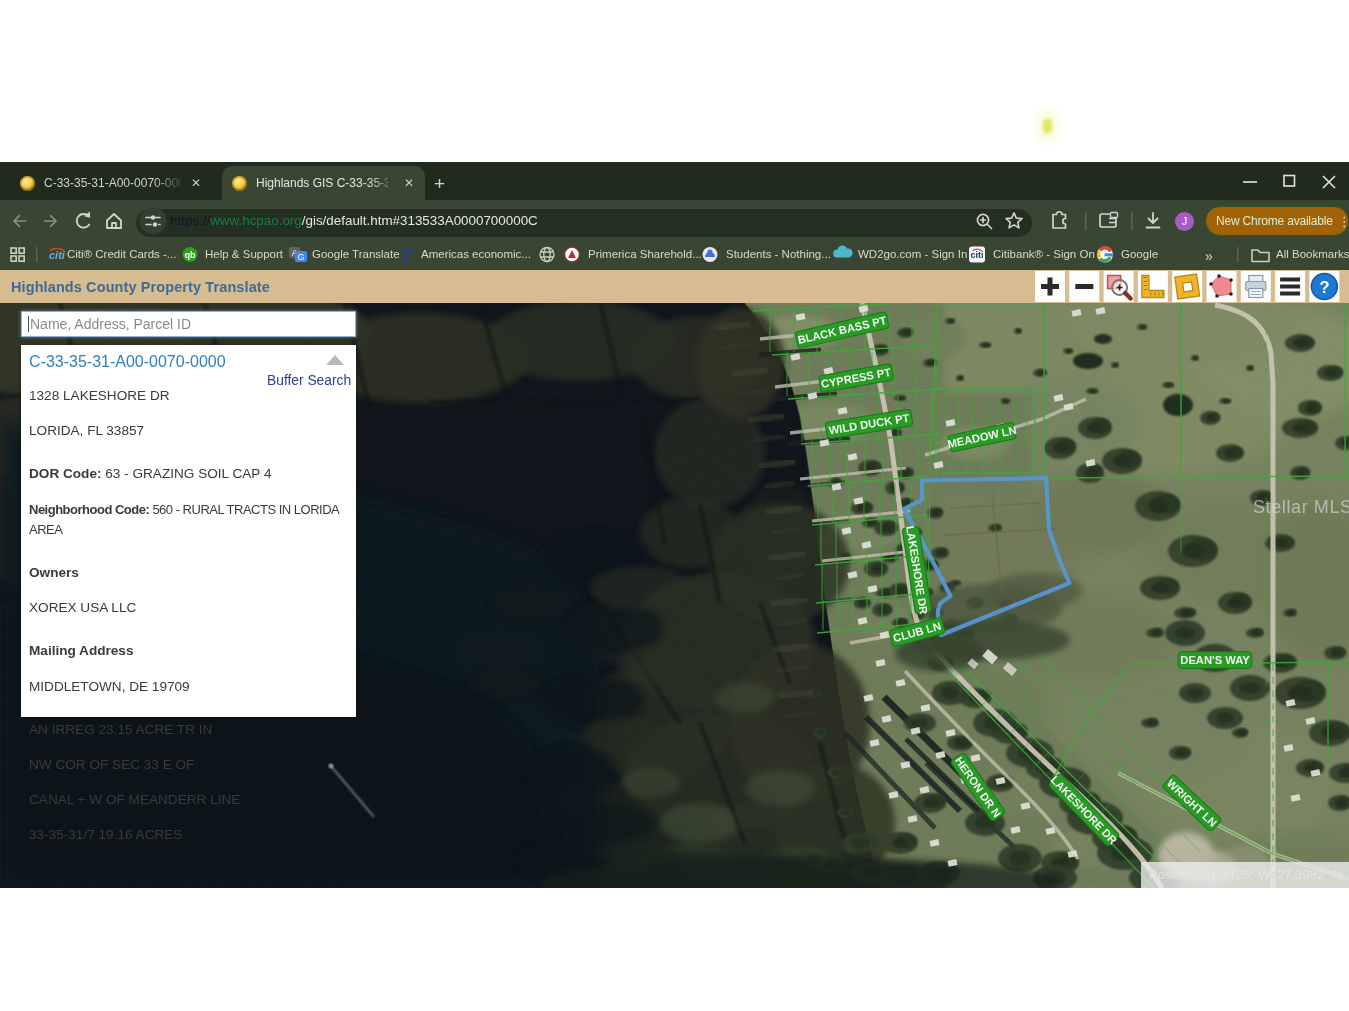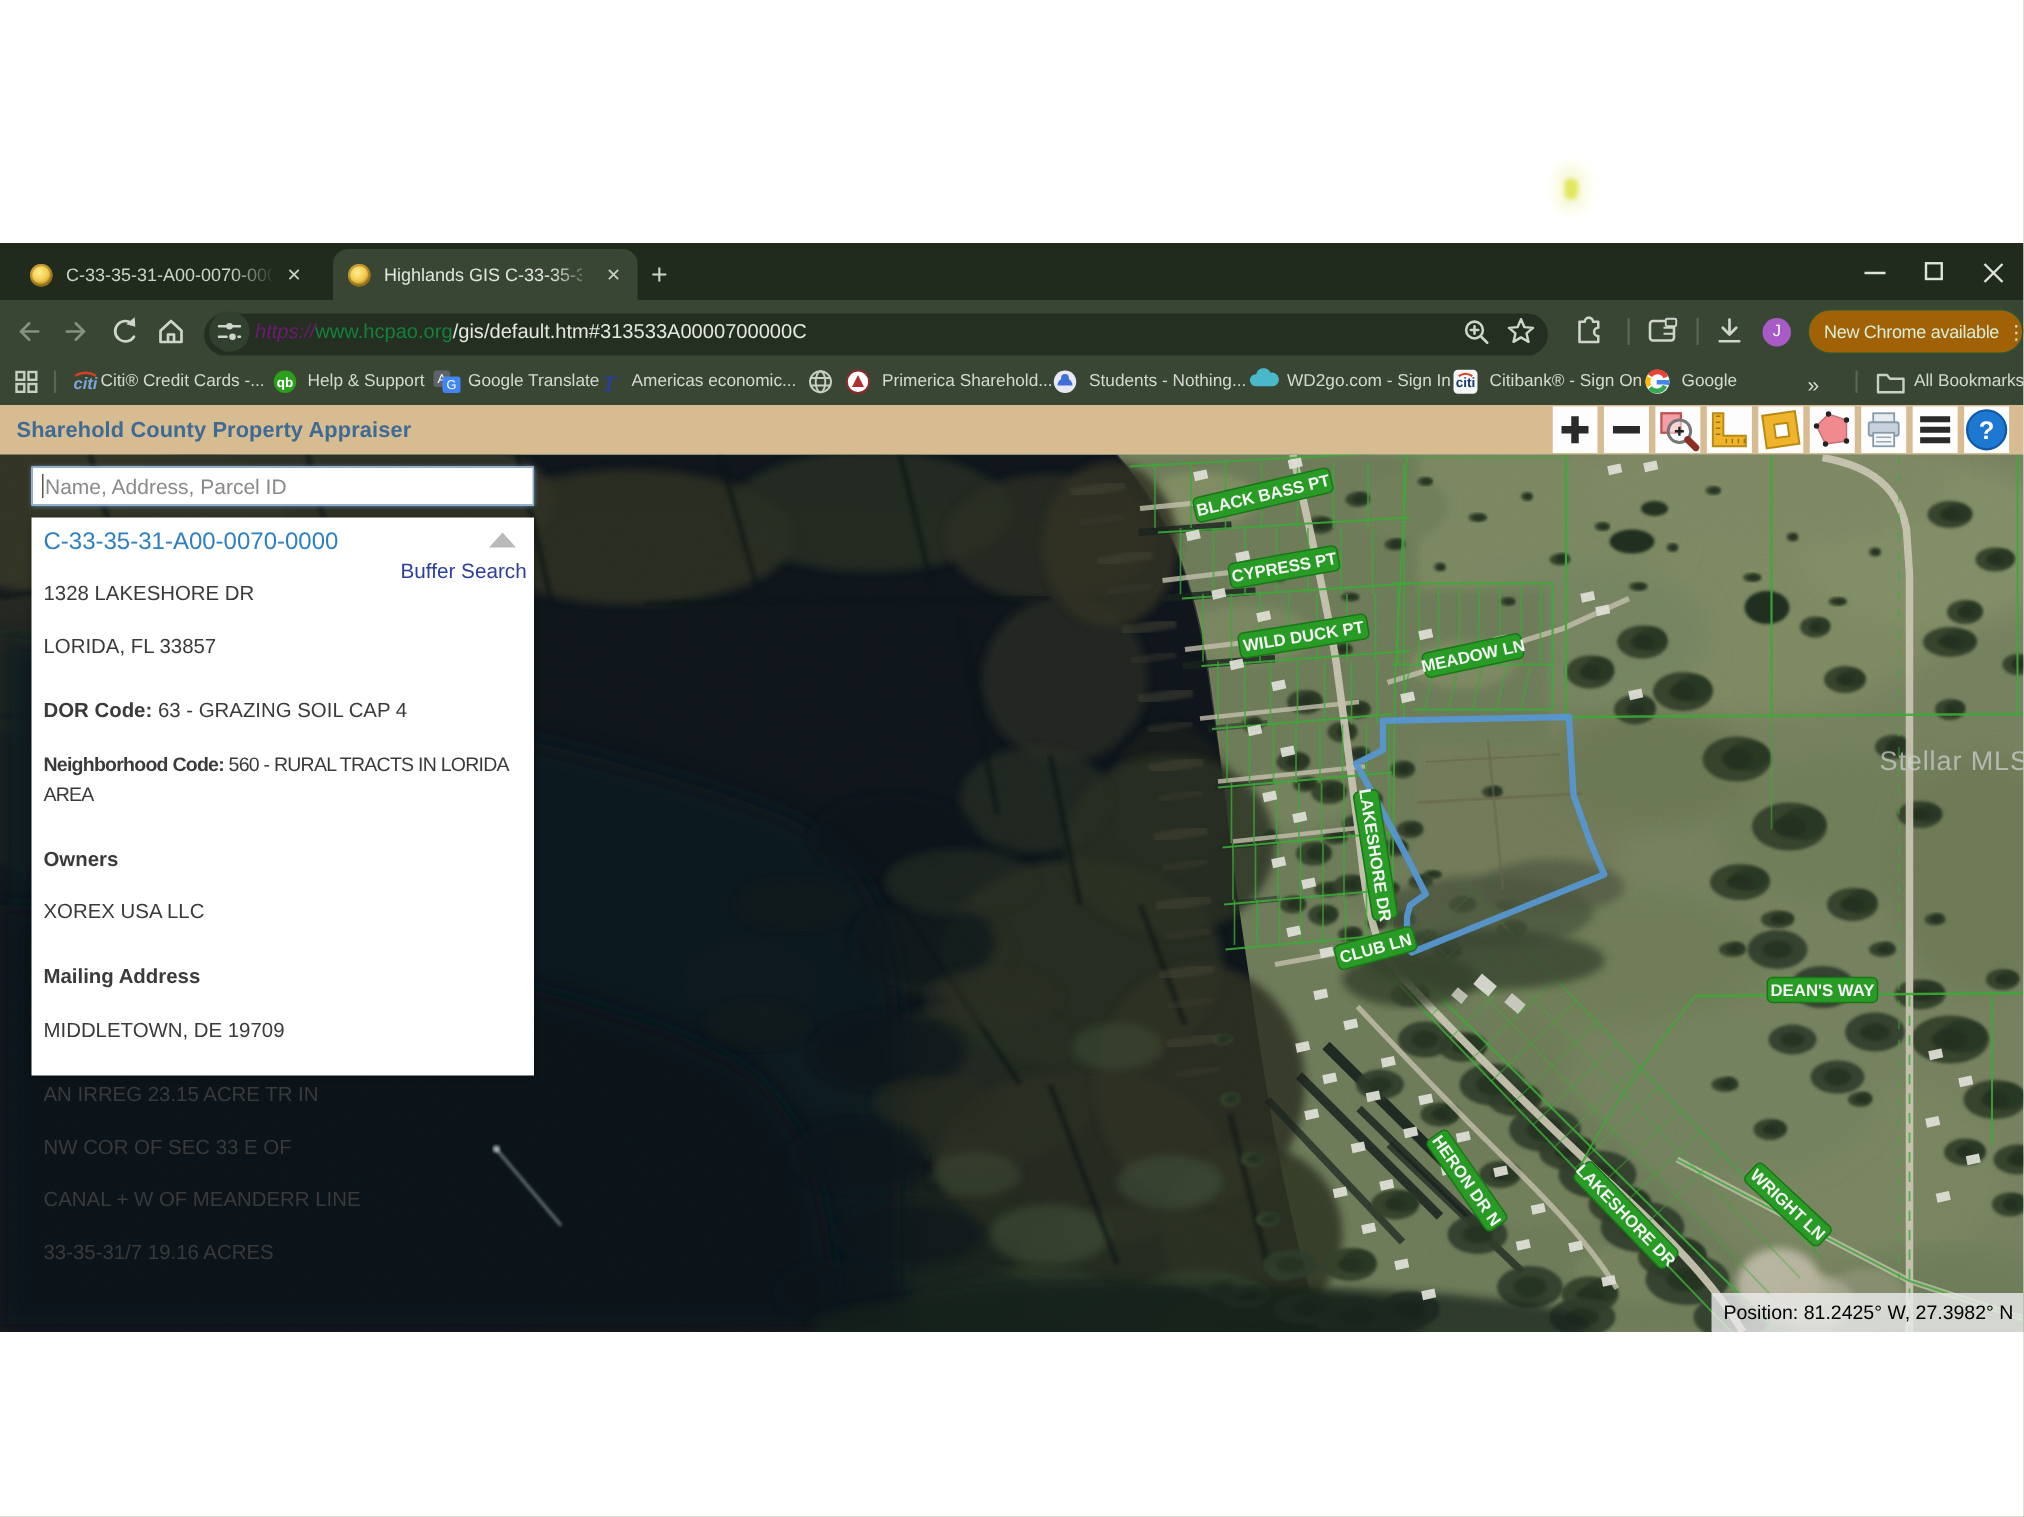--- a/index.html
+++ b/index.html
@@ -28,21 +28,21 @@
   #tab2 .tabtxt { color:#e2e6df; }
   .tabx { color:#c8cfc4; font-size:12px; margin-left:auto; margin-right:11px; }
   .fade1 { position:absolute; right:28px; top:0; width:30px; height:34px;
      background:linear-gradient(90deg, rgba(32,43,29,0), #202b1d); }
   .fade2 { position:absolute; right:28px; top:0; width:30px; height:34px;
      background:linear-gradient(90deg, rgba(58,70,52,0), #3a4634); }
   #newtab { left:434px; top:173px; color:#ccd2c8; font-size:19px; font-weight:400; }
   #urlpill { left:136px; top:209px; width:896px; height:28px; border-radius:14px; background:#242e21;
      display:flex; align-items:center; }
   #urltxt { font-size:13.4px; color:#e4e8e1; margin-left:34px; white-space:nowrap; }
-  #urltxt .dim { color:#701a75;font-style:italic; }
+  #urltxt .dim { color:#0f172a; }
   #avatar { left:1175px; top:212px; width:19px; height:19px; border-radius:50%; background:#a85ac6;
      color:#fff; font-size:11px; text-align:center; line-height:19px; }
   #chromepill { left:1205px; top:206px; width:144px; height:30px; border-radius:15px;
      background:#a16207; border:1px solid #2b5631; color:#d9ecd4; font-size:12px;
      display:flex; align-items:center; white-space:nowrap; }
   #chromepill span { margin-left:10px; letter-spacing:-0.2px; }
   #chromepill .dots { margin-left:5px; font-size:13px; color:#cfe3cb; letter-spacing:0; }
 
   
   .bk { position:absolute; top:248px; font-size:11.5px; color:#d4dad0; white-space:nowrap; }
@@ -62,21 +62,21 @@
      box-shadow:0 1px 4px rgba(0,0,0,.4); padding:8px 8px 0 8px; font-size:13.6px; color:#3a3a3a; }
   #panel .title { color:#2d7fc1; font-size:16px; margin-bottom:4px; }
   #panel .line { line-height:20.2px;margin-top:15px; }
   #buffer { position:absolute; left:246px; top:28px; color:#2b3f9a; font-size:13.8px; white-space:nowrap; }
   #tri { position:absolute; right:12px; top:10px; width:0; height:0;
      border-left:9px solid transparent; border-right:9px solid transparent;
      border-bottom:10px solid #b9b9b9; }
   .gap { height:8px; }
 
   #poslabel { left:1141px; top:559px; width:208px; height:44px; background:rgba(234,234,234,.82);
-     font-size:13px; color:#000000; line-height:26px; padding-left:8px; white-space:nowrap; }
+     font-size:13px; color:#e5e5e5; line-height:26px; padding-left:8px; white-space:nowrap; }
 </style>
 </head>
 <body>
   <div class="abs" id="speckhalo"></div>
   <div class="abs" id="speck"></div>
 
   <div class="abs" id="tabbar"></div>
   <div class="abs tab" id="tab1">
     <div class="fav" style="margin-left:12px"></div>
     <div class="tabtxt" style="width:137px">C-33-35-31-A00-0070-0000 - H</div>
@@ -200,21 +200,21 @@
   <div class="bk" style="left:421px">Americas economic...</div>
   <div class="bk" style="left:588px">Primerica Sharehold...</div>
   <div class="bk" style="left:726px">Students - Nothing...</div>
   <div class="bk" style="left:858px">WD2go.com - Sign In</div>
   <div class="bk" style="left:993px">Citibank® - Sign On</div>
   <div class="bk" style="left:1121px">Google</div>
   <div class="bk" style="left:1205px; font-size:14px">»</div>
   <div class="bk" style="left:1276px">All Bookmarks</div>
 
   <div class="abs" id="appbar"></div>
-  <div class="abs" id="apptitle">Sharehold County Property Appraiser</div>
+  <div class="abs" id="apptitle">Highlands County Property Translate</div>
   <svg class="abs" id="mapbtns" style="left:1035px;top:270px" width="314" height="33">
     <rect x="0.0" y="1" width="30" height="31" fill="#fdfdfd"></rect>
     <rect x="34.3" y="1" width="30" height="31" fill="#fdfdfd"></rect>
     <rect x="68.6" y="1" width="30" height="31" fill="#fdfdfd"></rect>
     <rect x="102.9" y="1" width="30" height="31" fill="#fdfdfd"></rect>
     <rect x="137.2" y="1" width="30" height="31" fill="#fdfdfd"></rect>
     <rect x="171.5" y="1" width="30" height="31" fill="#fdfdfd"></rect>
     <rect x="205.8" y="1" width="30" height="31" fill="#fdfdfd"></rect>
     <rect x="240.1" y="1" width="30" height="31" fill="#fdfdfd"></rect>
     <rect x="274.4" y="1" width="30" height="31" fill="#fdfdfd"></rect>

